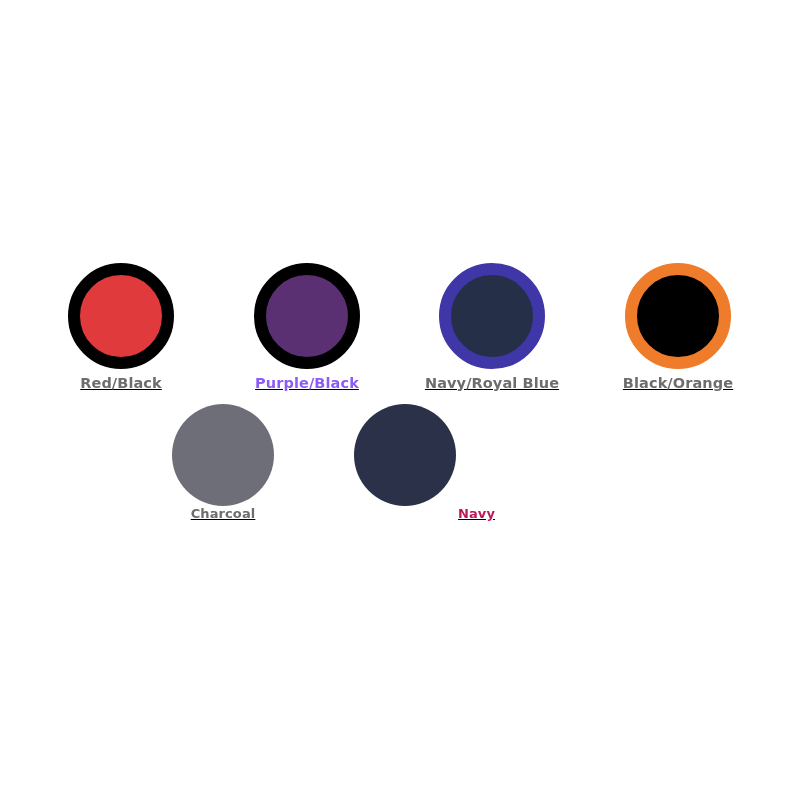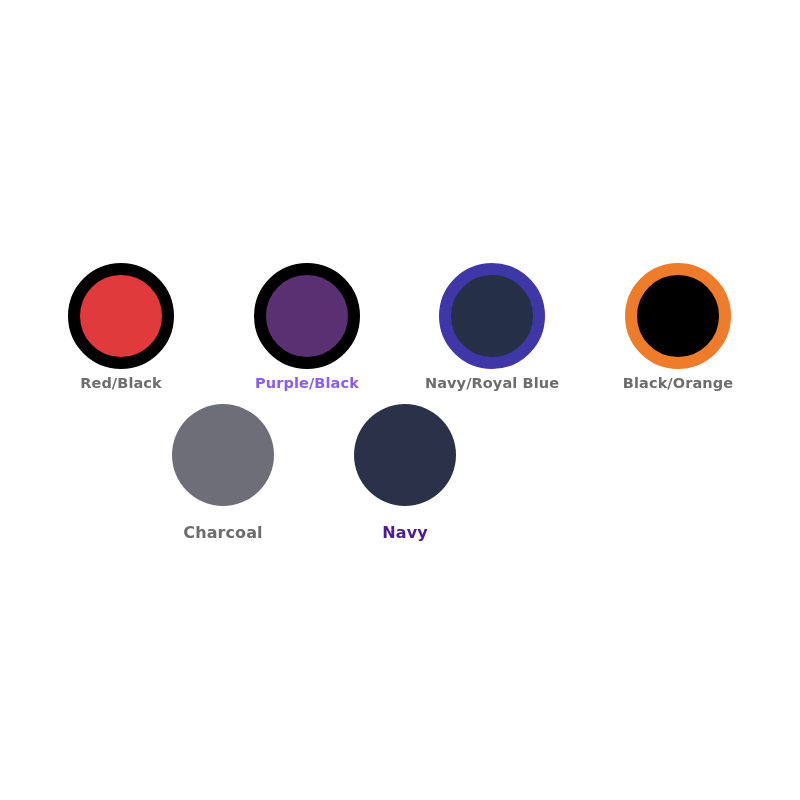--- a/index.html
+++ b/index.html
@@ -20,20 +20,21 @@
     position: absolute;
     left: 0;
     top: 0;
     width: 800px;
     height: 800px;
   }
 
   .swatch {
     position: absolute;
     text-align: center;
+    text-decoration: underline;
   }
 
   .swatch-disc {
     border-radius: 50%;
     box-sizing: border-box;
     margin: 0 auto;
     display: block;
   }
 
   .swatch-label {
@@ -56,23 +57,23 @@
     margin-top: 7px;
   }
 
   
   .row-two .swatch-disc {
     width: 102px;
     height: 102px;
     border: 0;
   }
   .row-two .swatch-label {
-    font-size: 16px;
+    font-size: 13px;
     line-height: 16px;
-    margin-top: 19px;
+    margin-top: 0;
   }
 </style>
 </head>
 <body>
 
 <div id="swatch-canvas">
     <div class="swatch row-one" style="left: 31px; top: 263px; width: 180px;">
       <div class="swatch-disc" style="background: rgb(224, 58, 60); border-color: rgb(0, 0, 0); width: 106px; height: 106px;"></div>
       <div class="swatch-label" style="color: rgb(109, 109, 109);">Red/Black</div>
     </div>
@@ -87,15 +88,15 @@
     <div class="swatch row-one" style="left: 588px; top: 263px; width: 180px;">
       <div class="swatch-disc" style="background: rgb(0, 0, 0); border-color: rgb(239, 124, 42); width: 106px; height: 106px;"></div>
       <div class="swatch-label" style="color: rgb(109, 109, 109);">Black/Orange</div>
     </div>
     <div class="swatch row-two" style="left: 133px; top: 404px; width: 180px;">
       <div class="swatch-disc" style="background: rgb(110, 110, 120); width: 102px; height: 102px;"></div>
       <div class="swatch-label" style="color: rgb(109, 109, 109);">Charcoal</div>
     </div>
     <div class="swatch row-two" style="left: 315px; top: 404px; width: 180px;">
       <div class="swatch-disc" style="background: rgb(42, 49, 73); width: 102px; height: 102px;"></div>
-      <div class="swatch-label" style="color: #4c1d95;">Navy</div>
+      <div class="swatch-label" style="color: #be185d; text-align: right;">Navy</div>
     </div>
   </div>
 
 </body></html>

